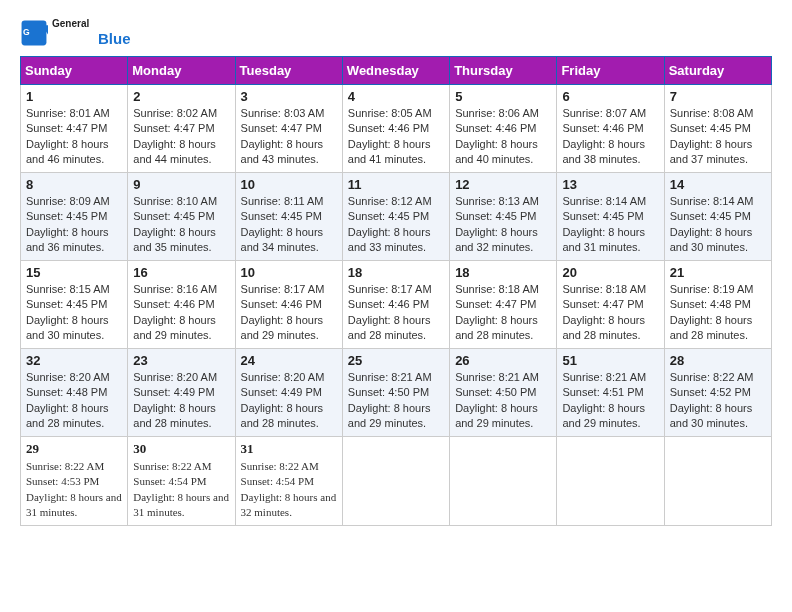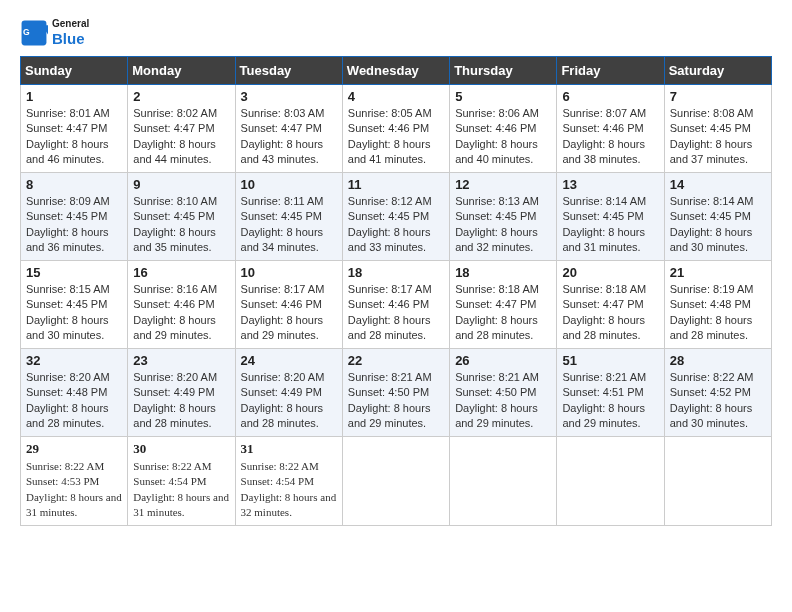--- a/index.html
+++ b/index.html
@@ -42,21 +42,21 @@
       font-size: 14px;
       color: #555;
       margin-top: 2px;
     }
     .calendar {
       width: 100%;
       border-collapse: collapse;
       margin-top: 4px;
     }
     .calendar th {
-      background: #404040;
+      background: #a21caf;
       color: #fff;
       font-size: 13px;
       font-weight: bold;
       padding: 6px 4px;
       text-align: left;
       border: 1px solid #1565b8;
     }
     .calendar td {
       vertical-align: top;
       border: 1px solid #ccc;
@@ -94,21 +94,21 @@
 <div class="page">
   <div class="header-row">
     <div class="logo">
       <svg class="logo-icon" viewBox="0 0 36 36">
         <rect x="2" y="2" width="32" height="32" rx="4" fill="#1a73d1"></rect>
         <polygon points="28,8 36,8 36,20" fill="#1a73d1"></polygon>
         <text x="4" y="20" font-size="11" fill="white" font-weight="bold" font-family="Arial">G</text>
       </svg>
       <div>
         <div style="font-size:10px;font-weight:bold;color:#222;line-height:1.2;">General</div>
-        <div style="font-size:15px;font-weight:bold;color:#1a73d1;line-height:1.2;">Blue</div>
+        <div style="font-size:15px;font-weight:bold;color:#1a73d1;line-height:1.2;margin-left:46px;">Blue</div>
       </div>
     </div>
     <div class="title-block">
       <div class="month-title"></div>
       <div class="location"></div>
     </div>
   </div>
 
   <table class="calendar">
     <thead>
@@ -316,21 +316,21 @@
       </td>
           <td>
         <span class="day-num">24</span>
         <div class="day-info">
           Sunrise: 8:20 AM<br>
           Sunset: 4:49 PM<br>
           Daylight: 8 hours and 28 minutes.
         </div>
       </td>
           <td>
-        <span class="day-num">22</span>
+        <span class="day-num">25</span>
         <div class="day-info">
           Sunrise: 8:21 AM<br>
           Sunset: 4:50 PM<br>
           Daylight: 8 hours and 29 minutes.
         </div>
       </td>
           <td>
         <span class="day-num">26</span>
         <div class="day-info">
           Sunrise: 8:21 AM<br>

